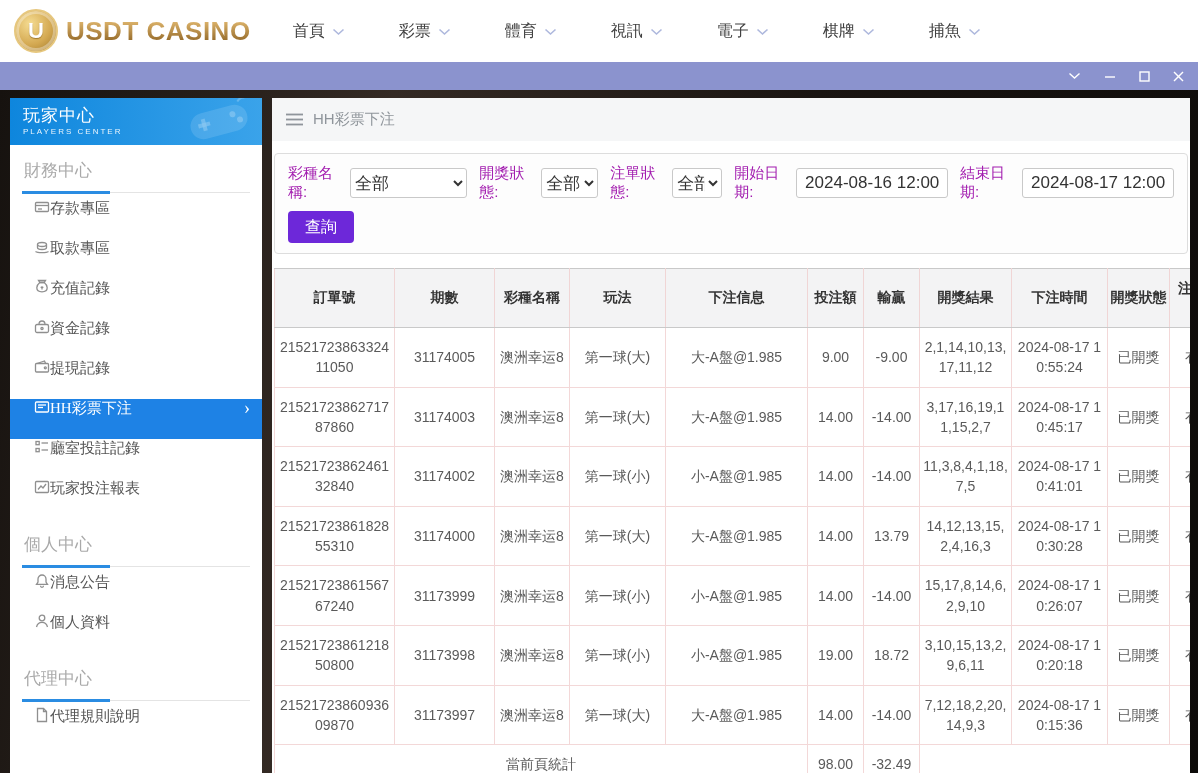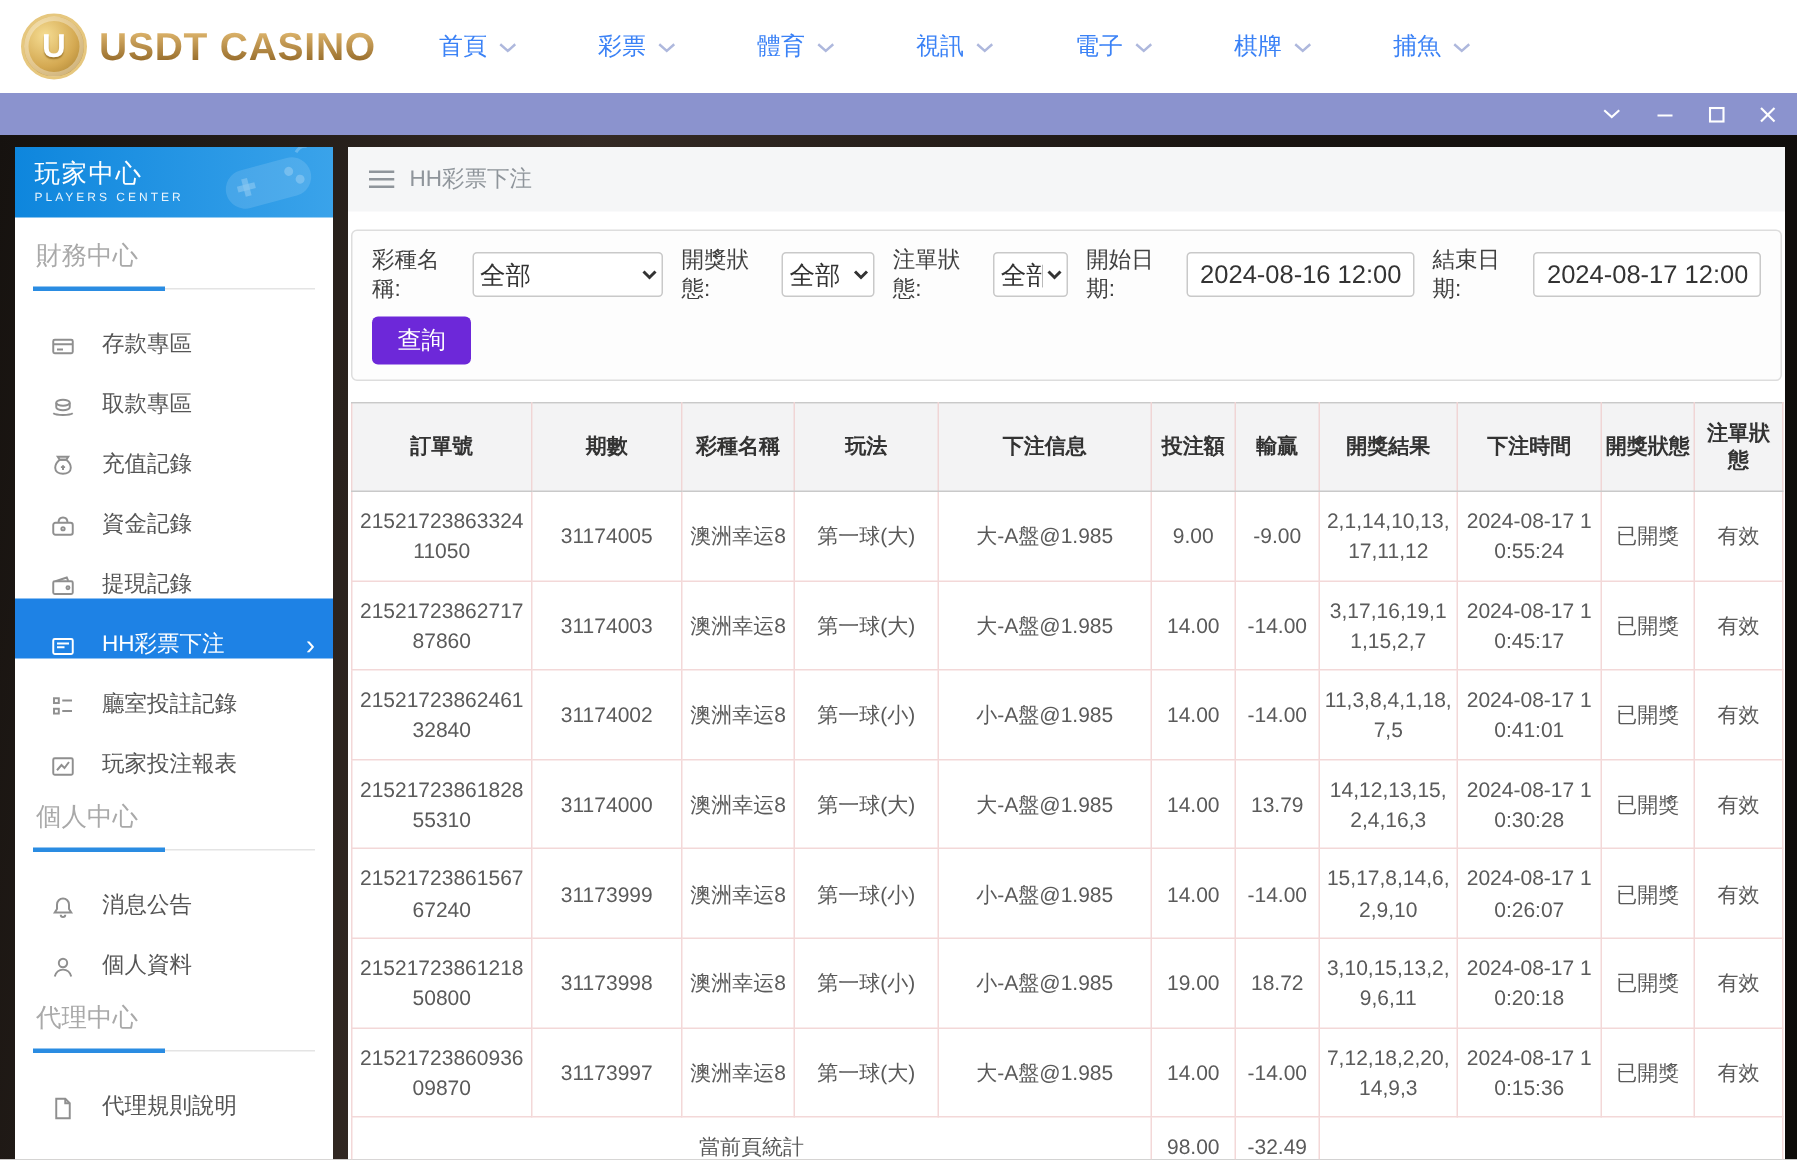--- a/index.html
+++ b/index.html
@@ -11,58 +11,58 @@
   .logo { display:flex; align-items:center; gap:8px; }
   .coin { width:44px; height:44px; border-radius:50%;
     background:radial-gradient(circle at 35% 32%, #f5dc92, #d4a952 55%, #9c7426);
     border:2px solid #e6c77e; display:flex; align-items:center; justify-content:center;
     box-shadow:inset 0 0 0 3px rgba(255,255,255,.35); }
   .coin span { color:#fff; font-weight:bold; font-size:22px; text-shadow:0 1px 1px rgba(120,80,10,.6); }
   .brand { font-size:26px; font-weight:800; letter-spacing:.5px; color:#b3874a;
     background:linear-gradient(180deg,#d9b068 20%,#8d6222 90%);
     -webkit-background-clip:text; background-clip:text; -webkit-text-fill-color:transparent; }
   .nav { display:flex; gap:54px; margin-left:42px; }
-  .nav-item { display:flex; align-items:center; gap:7px; font-size:16px; color:#3b82f6; cursor:pointer; }
+  .nav-item { display:flex; align-items:center; gap:7px; font-size:16px; color:#404040; cursor:pointer; }
   .nav-chev { color:#aeb8dd; margin-top:2px; }
 
   
   .titlebar { height:28px; background:#8b93ce; display:flex; align-items:center;
     justify-content:flex-end; gap:23px; padding-right:14px; }
   .wctl { display:flex; align-items:center; color:#fff; cursor:pointer; }
 
   
   .shell { height:683px; display:flex; gap:10px; padding:8px 8px 0 10px;
     background:linear-gradient(100deg,#16120f 0%,#342a24 30%,#1a1512 62%,#0d0b09 100%); }
 
   
-  .sidebar { width:212px; background:#fff; overflow:hidden; flex:none; }
+  .sidebar { width:252px; background:#fff; overflow:hidden; flex:none; }
   .side-head { height:47px; background:linear-gradient(90deg,#0e86dd,#3aa3ea);
     color:#fff; padding:6px 0 0 13px; position:relative; overflow:hidden; }
   .side-head .t1 { font-size:17px; letter-spacing:1px; }
   .side-head .t2 { font-size:8px; letter-spacing:2px; opacity:.9; }
   .pad-deco { position:absolute; right:6px; top:3px; opacity:.45; transform:rotate(-15deg); }
   .side-section { margin:14px 12px 6px; padding:0 2px 10px; border-bottom:1px solid #e4e4e4;
     position:relative; color:#a9a9a9; font-size:17px; }
   .side-section::after { content:""; position:absolute; left:0; bottom:-2px; width:88px; height:3px; background:#2a8ce2; }
-  .side-item { height:40px; display:flex; align-items:flex-end; gap:18px;
-    padding:0 12px 0 24px; font-size:15px; color:#555; cursor:pointer; }
+  .side-item { height:40px; display:flex; align-items:flex-start; 
+    padding:0 12px 0 24px; font-size:15px; color:#555; cursor:pointer;font-family:Liberation Serif, serif; }
   .si-icon { color:#8f8f8f; display:flex; }
   .side-item.active { background:#1e82e5; color:#fff; }
   .side-item.active .si-icon { color:#fff; }
   .si-arrow { margin-left:auto; font-size:18px; line-height:1; }
 
   
   .main { flex:1; background:#fff; overflow:hidden; }
   .crumbbar { height:43px; background:#f5f6f7; display:flex; align-items:center; gap:10px;
     padding-left:14px; color:#8f959b; font-size:15px; }
 
   .filterbox { margin:12px 2px 0; border:1px solid #ddd; border-radius:4px;
     background:#fdfdfd; padding:10px 13px; }
   .frow { display:flex; align-items:center; }
-  .flabel { font-size:15px; color:#404040; margin:0 5px 0 12px; }
+  .flabel { font-size:15px; color:#a21caf; margin:0 5px 0 12px; }
   .flabel:first-child { margin-left:0; }
   select, .date-input { height:30px; border:1px solid #c9c9c9; border-radius:3px;
     background:#fff; font-size:17px; color:#333; font-family:inherit; }
   .sel-lottery { width:132px; } .sel-draw { width:64px; } .sel-order { width:50px; }
   .date-input { width:152px; padding:0 8px; }
   .search-btn { margin-top:9px; height:32px; padding:0 17px; background:#6d28d9; color:#fff;
     border:none; border-radius:4px; font-size:16px; font-family:inherit; cursor:pointer; }
 
   
   table { width:954px; margin:14px 2px 0; border-collapse:collapse; table-layout:fixed;

